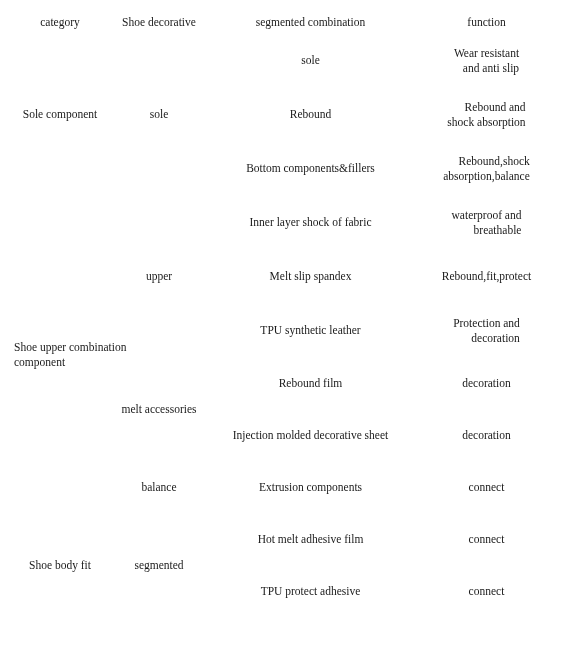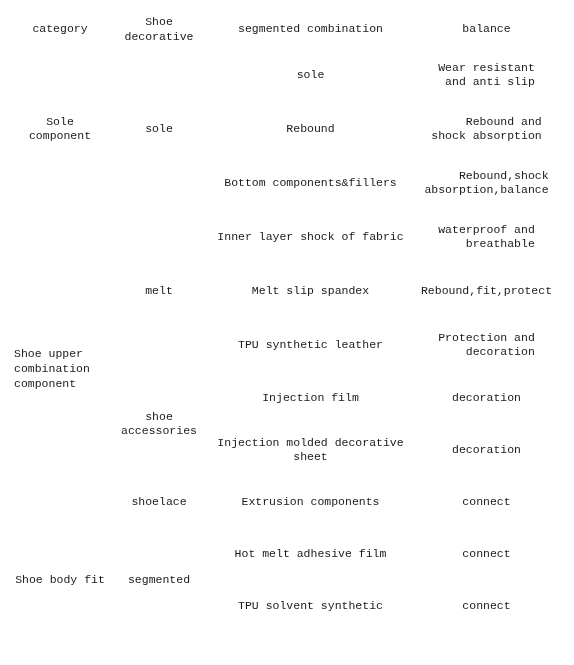--- a/index.html
+++ b/index.html
@@ -12,21 +12,20 @@
     height: 665px;
     font-family: "Liberation Serif", "DejaVu Serif", serif;
     color: #1a1a1a;
     overflow: hidden;
   }
 
   .table-wrap {
     position: relative;
     width: 574px;
     height: 665px;
-    font-family: Liberation Mono, monospace;
   }
 
   table.spec-table {
     position: absolute;
     left: 10px;
     top: 11px;
     width: 550px;
     border-collapse: collapse;
     table-layout: fixed;
   }
@@ -102,21 +101,21 @@
         <td class="col-cat rule-thick-top" style="border-top-color: rgb(232, 121, 46);">
           <span class="cell">category</span>
         </td>
         <td class="col-comp rule-thick-top" style="border-top-color: rgb(232, 121, 46);">
           <span class="cell">Shoe decorative</span>
         </td>
         <td class="col-seg rule-thick-top" style="border-top-color: rgb(232, 121, 46);">
           <span class="cell">segmented combination</span>
         </td>
         <td class="col-fn rule-thick-top" style="border-top-color: rgb(232, 121, 46);">
-          <span class="cell">balance</span>
+          <span class="cell">function</span>
         </td>
       </tr>
 
       <tr class="r-tall">
         <td class="col-cat rule-full" rowspan="3" style="border-top-color: rgb(232, 121, 46);">
           <span class="cell">Sole component</span>
         </td>
         <td class="col-comp rule-full" rowspan="3" style="border-top-color: rgb(232, 121, 46);">
           <span class="cell">sole</span>
         </td>
@@ -142,21 +141,21 @@
         <td class="col-fn rule-thin" style="border-top-color: rgb(232, 121, 46);">
           <span class="cell-fn fn-wrap">Rebound,shock<br>absorption,balance</span>
         </td>
       </tr>
 
       <tr class="r-tall">
         <td class="col-cat rule-full" rowspan="6" style="border-top-color: rgb(232, 121, 46);">
           <span class="grouplabel-wide">Shoe upper combination component</span>
         </td>
         <td class="col-comp rule-full" rowspan="3" style="border-top-color: rgb(232, 121, 46);">
-          <span class="cell">melt</span>
+          <span class="cell">upper</span>
         </td>
         <td class="col-seg rule-full" style="border-top-color: rgb(232, 121, 46);">
           <span class="cell">Inner layer shock of fabric</span>
         </td>
         <td class="col-fn rule-full" style="border-top-color: rgb(232, 121, 46);">
           <span class="cell-fn fn-wrap">waterproof and<br>breathable</span>
         </td>
       </tr>
       <tr class="r-tall">
         <td class="col-seg rule-thin" style="border-top-color: rgb(232, 121, 46);">
@@ -170,41 +169,41 @@
         <td class="col-seg rule-thin" style="border-top-color: rgb(232, 121, 46);">
           <span class="cell">TPU synthetic leather</span>
         </td>
         <td class="col-fn rule-thin" style="border-top-color: rgb(232, 121, 46);">
           <span class="cell-fn fn-wrap">Protection and<br>decoration</span>
         </td>
       </tr>
 
       <tr class="r-med">
         <td class="col-comp rule-thin" rowspan="2" style="border-top-color: rgb(232, 121, 46);">
-          <span class="cell">shoe accessories</span>
-        </td>
-        <td class="col-seg rule-thin" style="border-top-color: rgb(232, 121, 46);">
-          <span class="cell">Injection film</span>
+          <span class="cell">melt accessories</span>
+        </td>
+        <td class="col-seg rule-thin" style="border-top-color: rgb(232, 121, 46);">
+          <span class="cell">Rebound film</span>
         </td>
         <td class="col-fn rule-thin" style="border-top-color: rgb(232, 121, 46);">
           <span class="cell">decoration</span>
         </td>
       </tr>
       <tr class="r-med">
         <td class="col-seg rule-thin" style="border-top-color: rgb(232, 121, 46);">
           <span class="cell">Injection molded decorative sheet</span>
         </td>
         <td class="col-fn rule-thin" style="border-top-color: rgb(232, 121, 46);">
           <span class="cell">decoration</span>
         </td>
       </tr>
 
       <tr class="r-med">
         <td class="col-comp rule-thin" style="border-top-color: rgb(232, 121, 46);">
-          <span class="cell">shoelace</span>
+          <span class="cell">balance</span>
         </td>
         <td class="col-seg rule-thin" style="border-top-color: rgb(232, 121, 46);">
           <span class="cell">Extrusion components</span>
         </td>
         <td class="col-fn rule-thin" style="border-top-color: rgb(232, 121, 46);">
           <span class="cell">connect</span>
         </td>
       </tr>
 
       <tr class="r-med">
@@ -216,21 +215,21 @@
         </td>
         <td class="col-seg rule-full" style="border-top-color: rgb(232, 121, 46);">
           <span class="cell">Hot melt adhesive film</span>
         </td>
         <td class="col-fn rule-full" style="border-top-color: rgb(232, 121, 46);">
           <span class="cell">connect</span>
         </td>
       </tr>
       <tr class="r-med">
         <td class="col-seg rule-thin" style="border-top-color: rgb(232, 121, 46);">
-          <span class="cell">TPU solvent synthetic</span>
+          <span class="cell">TPU protect adhesive</span>
         </td>
         <td class="col-fn rule-thin" style="border-top-color: rgb(232, 121, 46);">
           <span class="cell">connect</span>
         </td>
       </tr>
 
       <tr>
         <td class="rule-full" colspan="4" style="height: 0px; padding: 0px; border-top-color: rgb(232, 121, 46);"></td>
       </tr>
 

